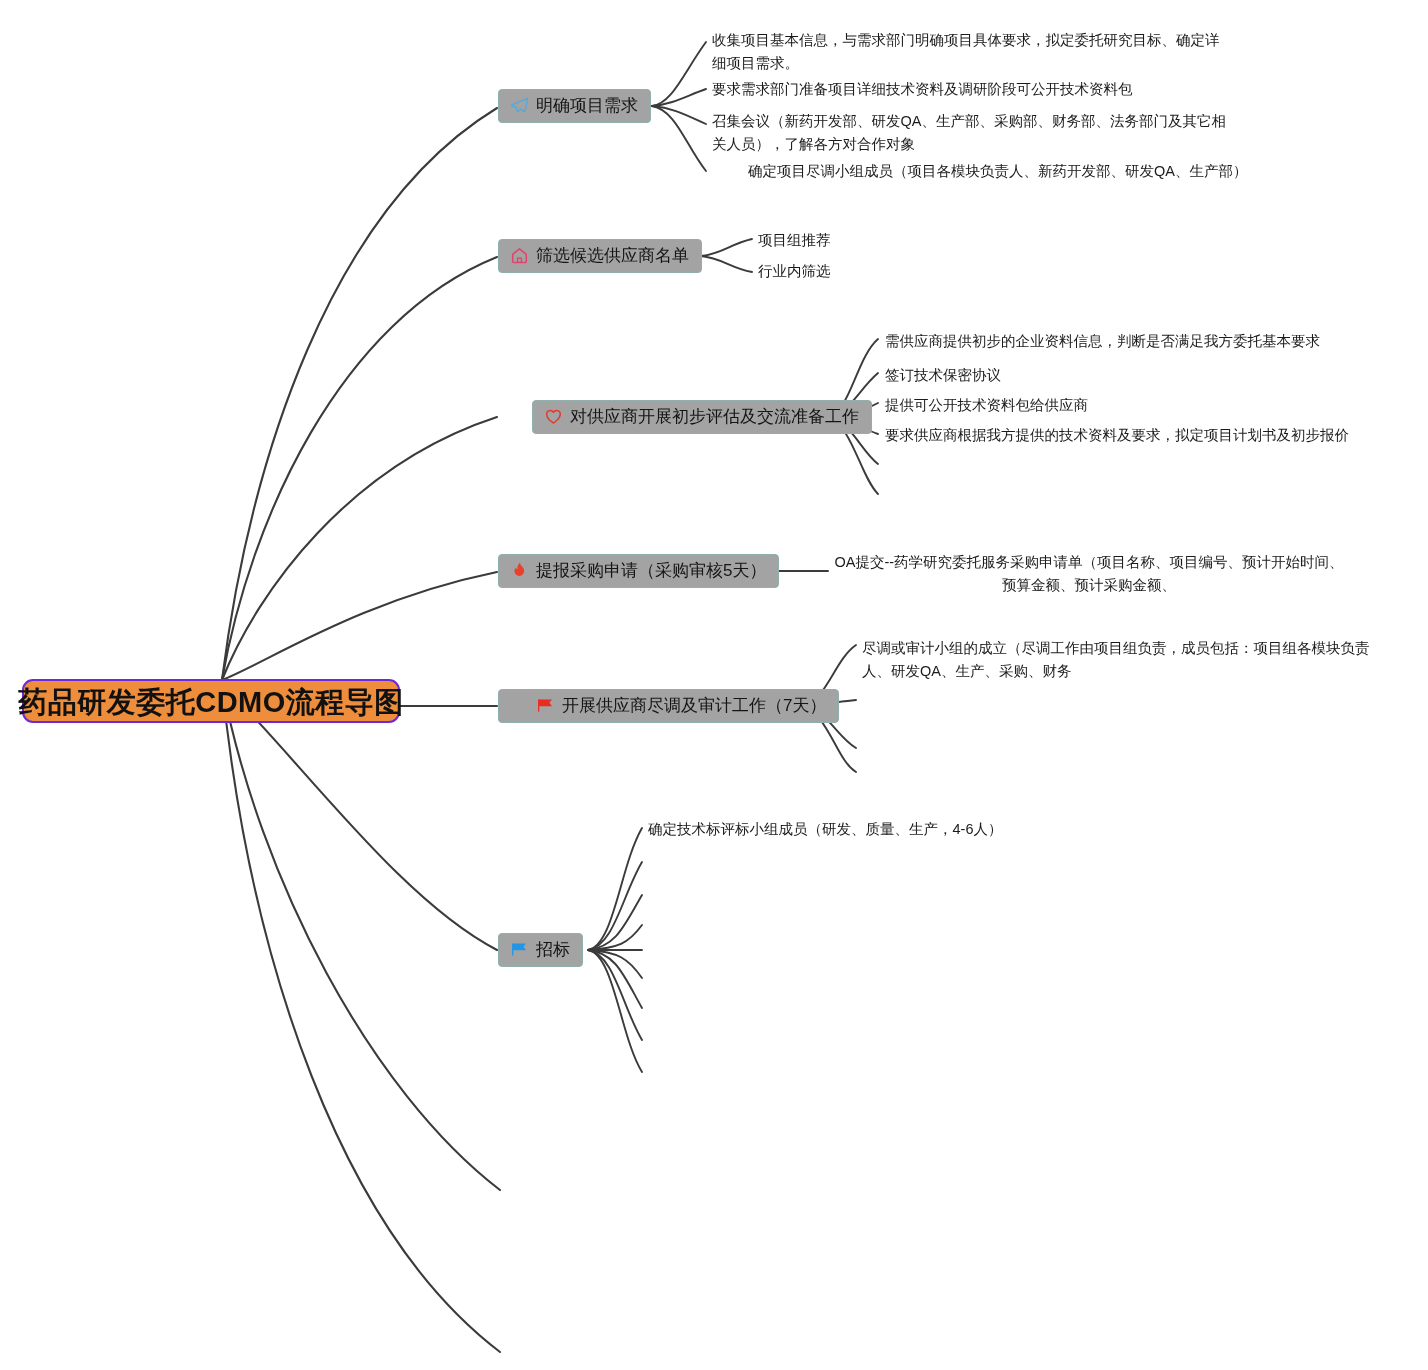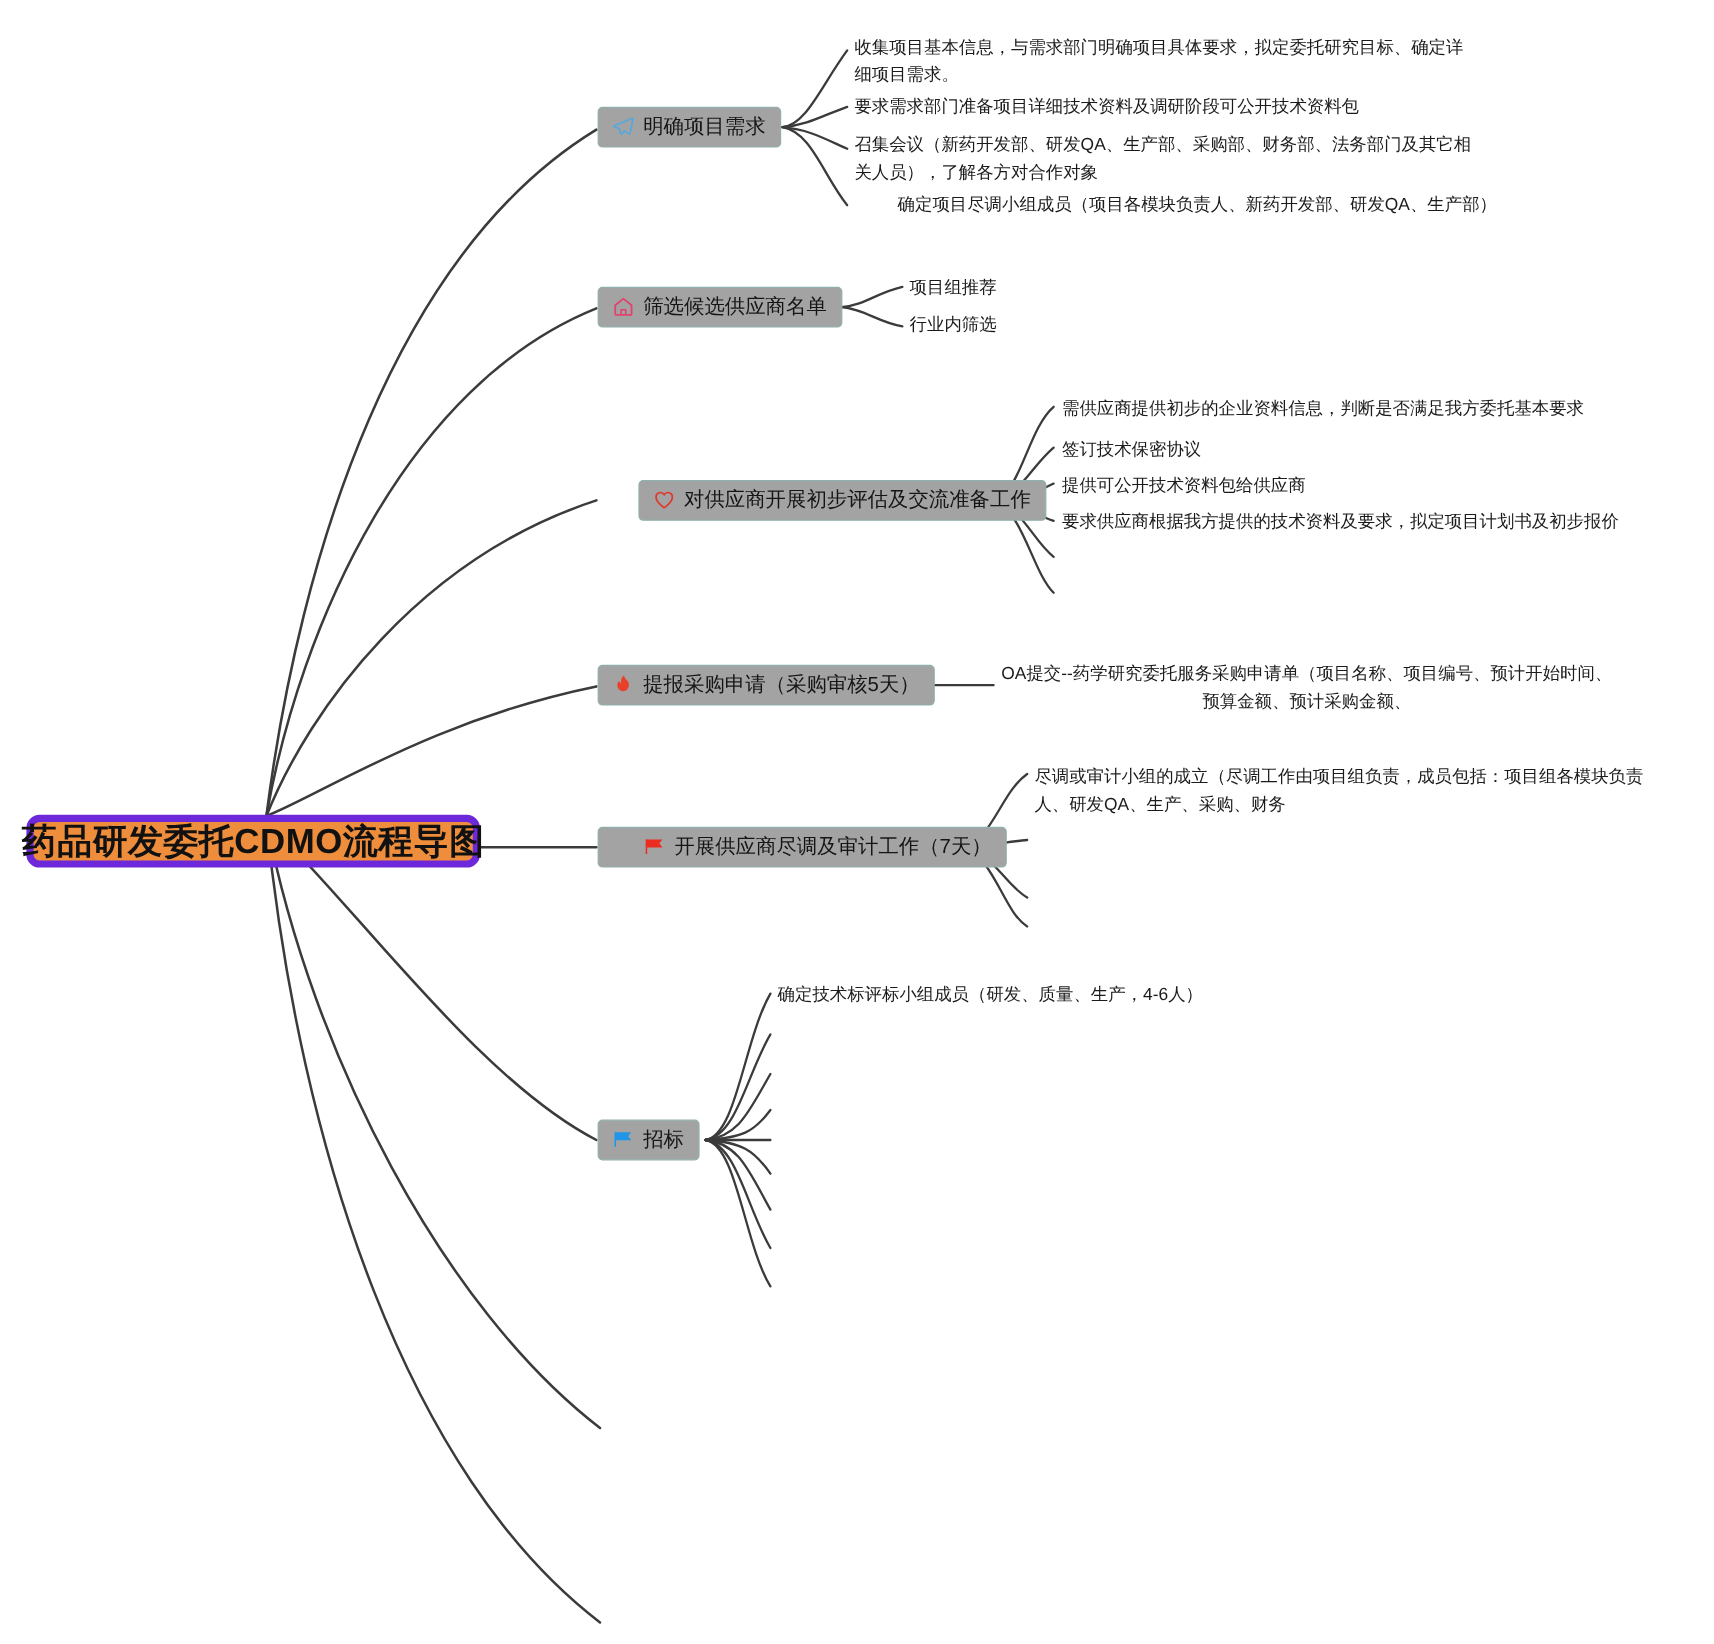--- a/index.html
+++ b/index.html
@@ -14,21 +14,21 @@
   #canvas{position:absolute;inset:0;width:1428px;height:1370px;}
   svg.links{position:absolute;left:0;top:0;width:1428px;height:1370px;pointer-events:none;}
   svg.links path{fill:none;stroke:#3b3b3b;stroke-width:2.1;stroke-linecap:round;}
   svg.links path.leaf{stroke-width:1.9;}
 
   
   .root-node{
     position:absolute;
     box-sizing:border-box;
     background:#ee8d3b;
-    border:6px solid #6d28d9;
+    border:2px solid #6d28d9;
     border-radius:11px;
     display:flex;align-items:center;justify-content:center;
     padding:12px 18px 9px 18px;
     white-space:nowrap;
   }
   .root-node .root-label{
     font-size:29px;
     font-weight:bold;
     color:#111111;
     letter-spacing:0.5px;

